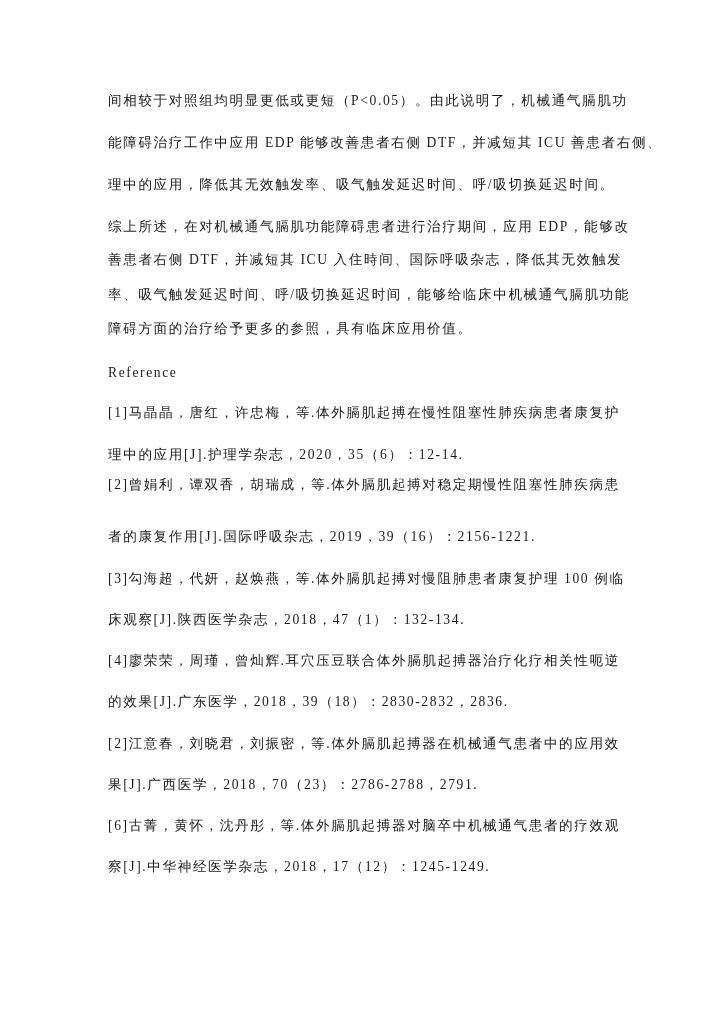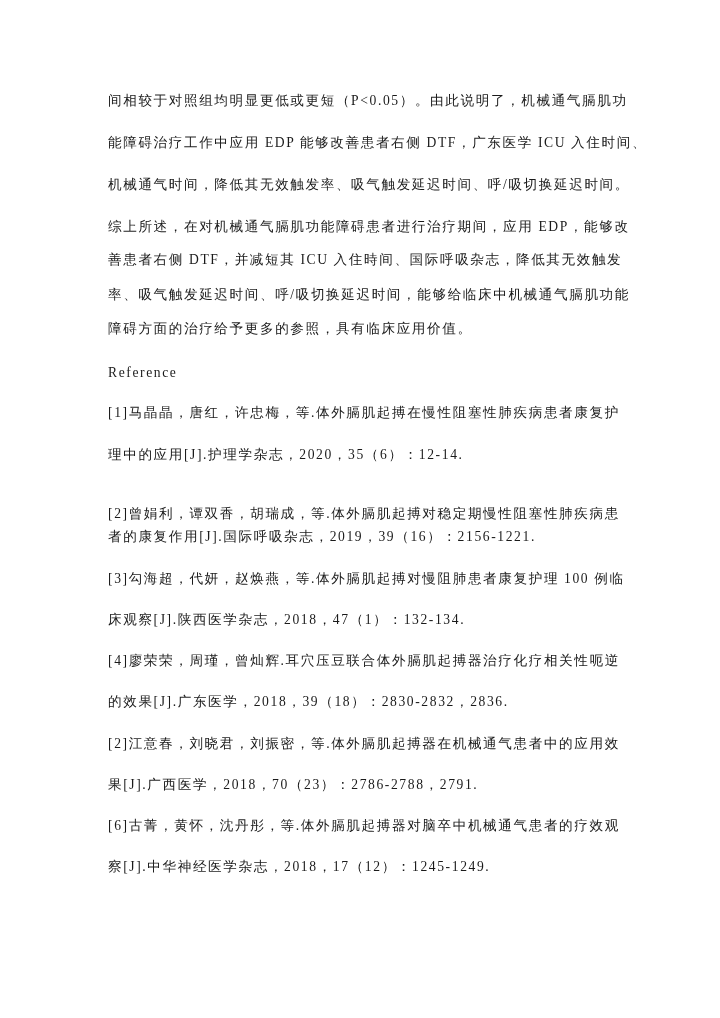--- a/index.html
+++ b/index.html
@@ -7,34 +7,34 @@
          font-family: "DejaVu Serif", "Liberation Serif", serif; color: #1a1a1a; }
   .page { position: absolute; left: 108px; top: 0; width: 516px; }
   .line { position: absolute; left: 0; white-space: nowrap; font-size: 13.6px;
           letter-spacing: 1.6px; line-height: 18px; font-family: Liberation Serif, serif; }
 </style>
 </head>
 <body>
 
 <div class="page">
   <div class="line" style="top:92px">间相较于对照组均明显更低或更短（P&lt;0.05）。由此说明了，机械通气膈肌功</div>
-  <div class="line" style="top:134px">能障碍治疗工作中应用 EDP 能够改善患者右侧 DTF，广东医学 ICU 入住时间、</div>
-  <div class="line" style="top:176px">机械通气时间，降低其无效触发率、吸气触发延迟时间、呼/吸切换延迟时间。</div>
+  <div class="line" style="top:134px">能障碍治疗工作中应用 EDP 能够改善患者右侧 DTF，并减短其 ICU 善患者右侧、</div>
+  <div class="line" style="top:176px">理中的应用，降低其无效触发率、吸气触发延迟时间、呼/吸切换延迟时间。</div>
 
   <div class="line" style="top:218px">综上所述，在对机械通气膈肌功能障碍患者进行治疗期间，应用 EDP，能够改</div>
   <div class="line" style="top:251px">善患者右侧 DTF，并减短其 ICU 入住時间、国际呼吸杂志，降低其无效触发</div>
   <div class="line" style="top:286px">率、吸气触发延迟时间、呼/吸切换延迟时间，能够给临床中机械通气膈肌功能</div>
   <div class="line" style="top:320px">障碍方面的治疗给予更多的参照，具有临床应用价值。</div>
 
   <div class="line" style="top:364px">Reference</div>
 
   <div class="line" style="top:404px">[1]马晶晶，唐红，许忠梅，等.体外膈肌起搏在慢性阻塞性肺疾病患者康复护</div>
   <div class="line" style="top:446px">理中的应用[J].护理学杂志，2020，35（6）：12-14.</div>
 
-  <div class="line" style="top:505px">[2]曾娟利，谭双香，胡瑞成，等.体外膈肌起搏对稳定期慢性阻塞性肺疾病患</div>
+  <div class="line" style="top:476px">[2]曾娟利，谭双香，胡瑞成，等.体外膈肌起搏对稳定期慢性阻塞性肺疾病患</div>
   <div class="line" style="top:528px">者的康复作用[J].国际呼吸杂志，2019，39（16）：2156-1221.</div>
 
   <div class="line" style="top:570px">[3]勾海超，代妍，赵焕燕，等.体外膈肌起搏对慢阻肺患者康复护理 100 例临</div>
   <div class="line" style="top:611px">床观察[J].陕西医学杂志，2018，47（1）：132-134.</div>
 
   <div class="line" style="top:652px">[4]廖荣荣，周瑾，曾灿辉.耳穴压豆联合体外膈肌起搏器治疗化疗相关性呃逆</div>
   <div class="line" style="top:693px">的效果[J].广东医学，2018，39（18）：2830-2832，2836.</div>
 
   <div class="line" style="top:735px">[2]江意春，刘晓君，刘振密，等.体外膈肌起搏器在机械通气患者中的应用效</div>
   <div class="line" style="top:776px">果[J].广西医学，2018，70（23）：2786-2788，2791.</div>

